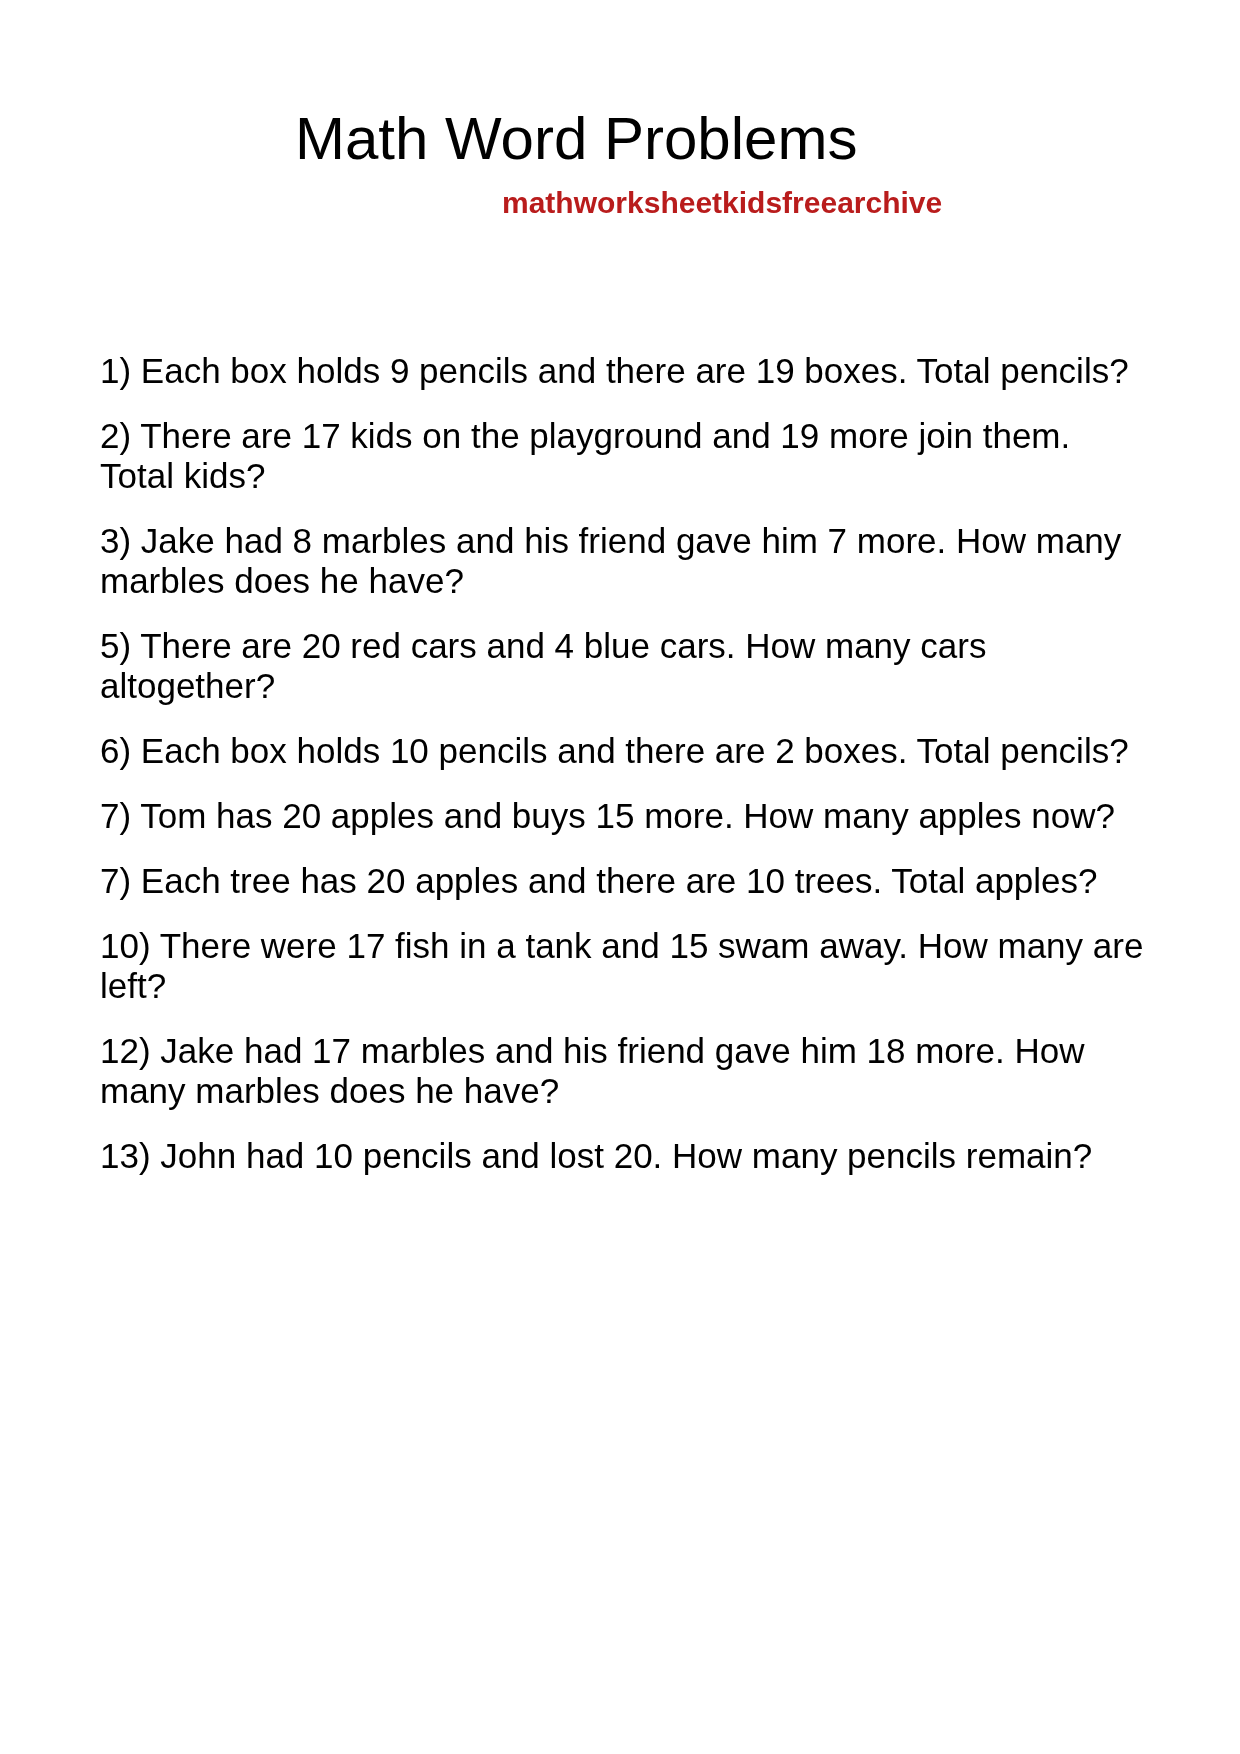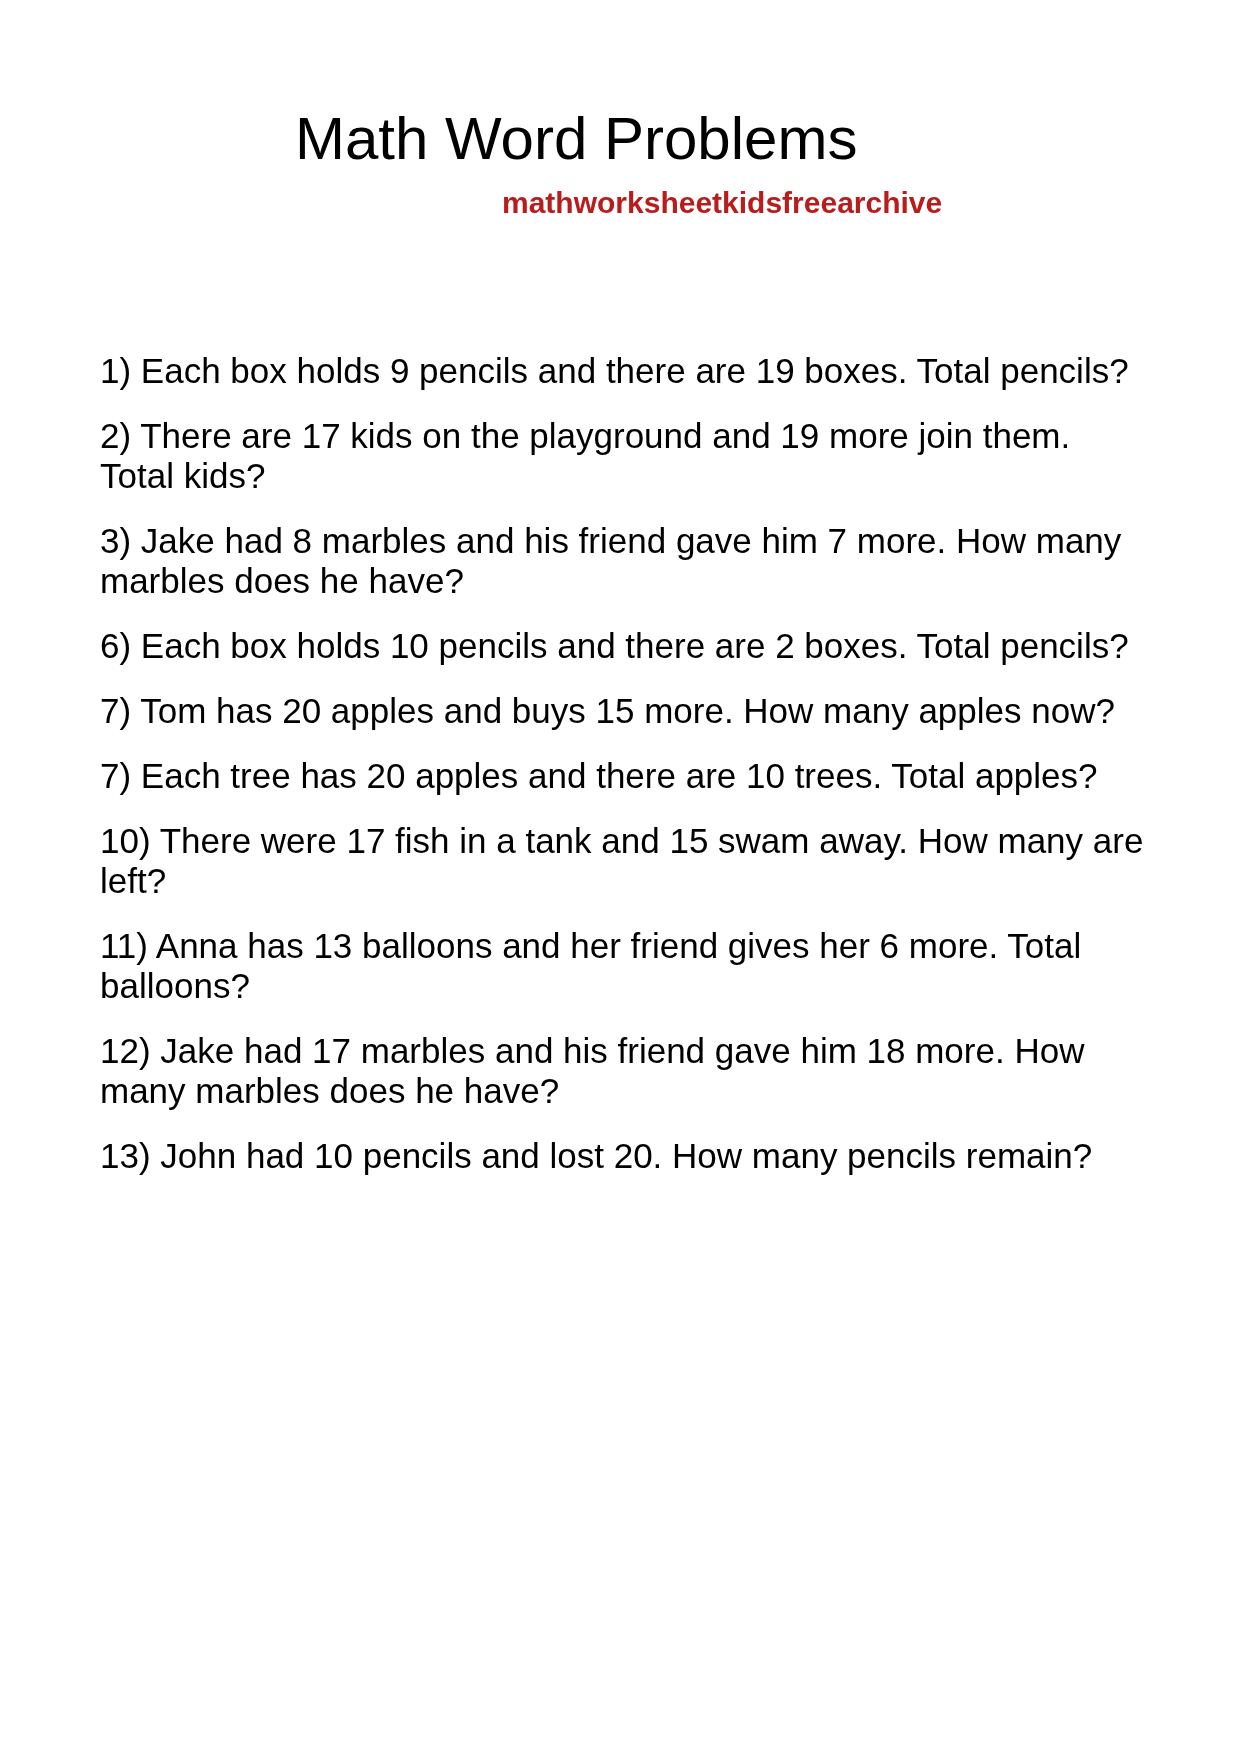--- a/index.html
+++ b/index.html
@@ -12,20 +12,20 @@
 </head>
 <body>
 
 <h1 class="title">Math Word Problems</h1>
 <div class="subtitle">mathworksheetkidsfreearchive</div>
 
 <ol class="problems">
   <li class="problem">1) Each box holds 9 pencils and there are 19 boxes. Total pencils?</li>
   <li class="problem">2) There are 17 kids on the playground and 19 more join them. Total kids?</li>
   <li class="problem">3) Jake had 8 marbles and his friend gave him 7 more. How many marbles does he have?</li>
+  <li class="problem">5) There are 20 red cars and 4 blue cars. How many cars altogether?</li>
   <li class="problem">6) Each box holds 10 pencils and there are 2 boxes. Total pencils?</li>
   <li class="problem">7) Tom has 20 apples and buys 15 more. How many apples now?</li>
   <li class="problem">7) Each tree has 20 apples and there are 10 trees. Total apples?</li>
   <li class="problem">10) There were 17 fish in a tank and 15 swam away. How many are left?</li>
-  <li class="problem">11) Anna has 13 balloons and her friend gives her 6 more. Total balloons?</li>
   <li class="problem">12) Jake had 17 marbles and his friend gave him 18 more. How many marbles does he have?</li>
   <li class="problem">13) John had 10 pencils and lost 20. How many pencils remain?</li>
 </ol>
 
 </body></html>

